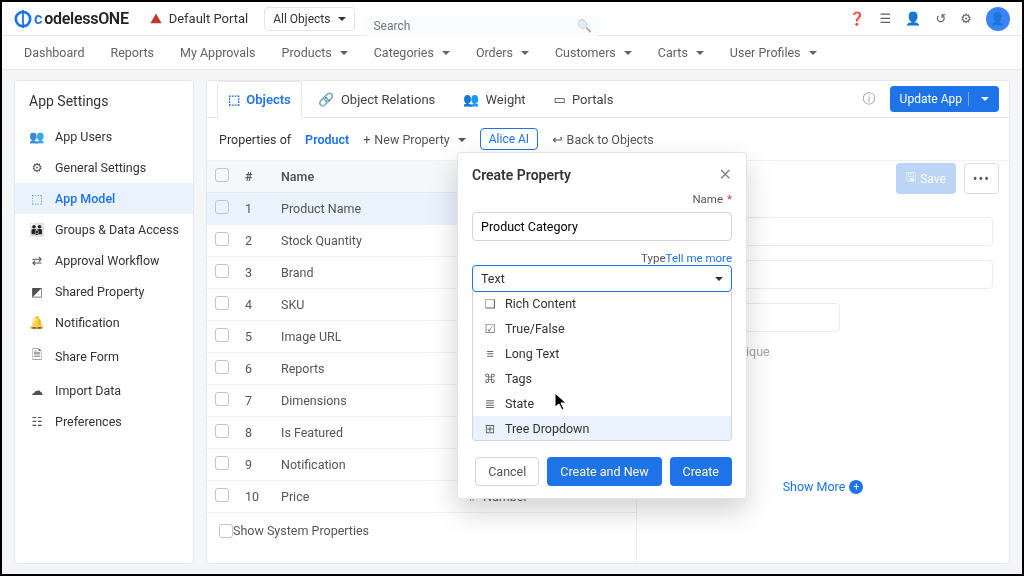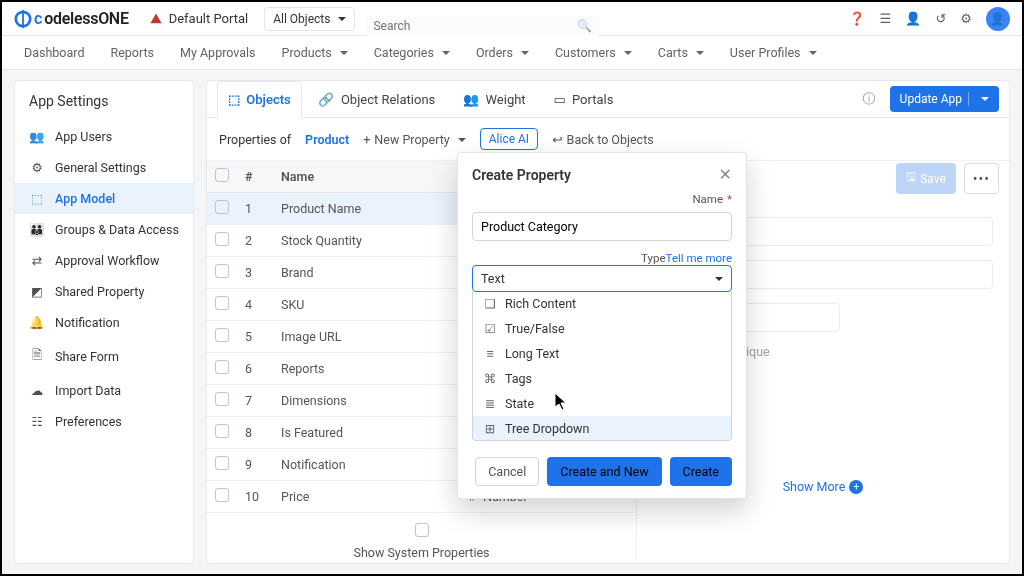--- a/index.html
+++ b/index.html
@@ -48,21 +48,21 @@
   .left-col { width: 430px; border-right: 1px solid #eef0f2; display: flex; flex-direction: column; min-height: 0; }
   .right-col { flex: 1; padding: 12px 16px; position: relative; }
   
   table.props { width: 100%; border-collapse: collapse; font-size: 12.5px; }
   table.props th { text-align: left; font-weight: 600; color: #555; background: #f6f7f9; padding: 7px 8px; border-bottom: 1px solid #e5e7eb; }
   table.props td { padding: 7px 8px; border-bottom: 1px solid #f0f1f3; color: #555; }
   table.props tr.sel td { background: #eaf2fe; }
   .cb { width: 14px; height: 14px; border: 1.5px solid #bfc5cc; border-radius: 3px; display: inline-block; }
   .type-ico { opacity: .7; margin-right: 4px; display: inline-block; width: 14px; text-align: center; }
   
-  .showsys { display: flex; align-items: center; gap: 8px; padding: 10px 12px; font-size: 12.5px; color: #555; flex-direction: column; }
+  .showsys { display: flex; align-items: center; padding: 10px 12px; font-size: 12.5px; color: #555; }
   
   .save-btn { background: #bcd4f5; color: #fff; border: none; border-radius: 4px; padding: 5px 10px; font-size: 12px; display: inline-flex; align-items: center; gap: 4px; }
   .more-btn { border: 1px solid #d8dce1; background: #fff; border-radius: 4px; padding: 4px 8px; font-size: 14px; color: #555; letter-spacing: 1px; }
   .right-top-actions { position: absolute; top: 2px; right: 10px; display: flex; gap: 8px; }
   
   .rpanel-input { width: 100%; border: 1px solid #d8dce1; border-radius: 4px; padding: 6px 8px; font-size: 12.5px; margin: 4px 0 10px; background: #fff; }
   .rpanel-faded { opacity: .55; }
   .rpanel-checks { display: flex; gap: 2px; font-size: 12.5px; color: #555; }
   .show-more { text-align: center; color: #1e73e8; font-size: 12.5px; margin-top: 120px; display: flex; justify-content: center; align-items: center; gap: 4px; }
   .plus-circle { width: 14px; height: 14px; border-radius: 50%; background: #1e73e8; color: #fff; display: inline-flex; align-items: center; justify-content: center; font-size: 10px; }
@@ -81,21 +81,21 @@
   
   .dropdown { border: 1px solid #d0d5da; border-top: none; border-radius: 0 0 4px 4px; max-height: 150px; overflow-y: auto; margin-top: -1px; }
   .dropdown::-webkit-scrollbar { width: 8px; }
   .dropdown::-webkit-scrollbar-thumb { background: #c7ccd1; border-radius: 4px; }
   .dd-item { display: flex; align-items: center; gap: 8px; padding: 5px 10px; font-size: 12.5px; color: #333; cursor: pointer; }
   .dd-item.hov { background: #eaf2fe; }
   .dd-item .ii { width: 14px; text-align: center; opacity: .75; }
   
   .modal-foot { display: flex; justify-content: flex-end; gap: 8px; padding: 10px 14px 12px; }
   .btn { border-radius: 4px; padding: 6px 12px; font-size: 12.5px; cursor: pointer; border: 1px solid transparent; }
-  .btn-pri { background: #1e73e8; color: #000000; }
+  .btn-pri { background: #1e73e8; color: #fef9c3; }
   .btn-sec { background: #fff; color: #555; border-color: #d0d5da; }
   
   .cursor { position: absolute; left: 552px; top: 390px; font-size: 16px; pointer-events: none; }
   .caret-dn::after { content: ""; display: inline-block; border: 4px solid transparent; border-top-color: currentColor; margin-left: 4px; transform: translateY(2px); }
 </style>
 </head>
 <body>
 
 <div class="topbar">
   <div class="logo">

